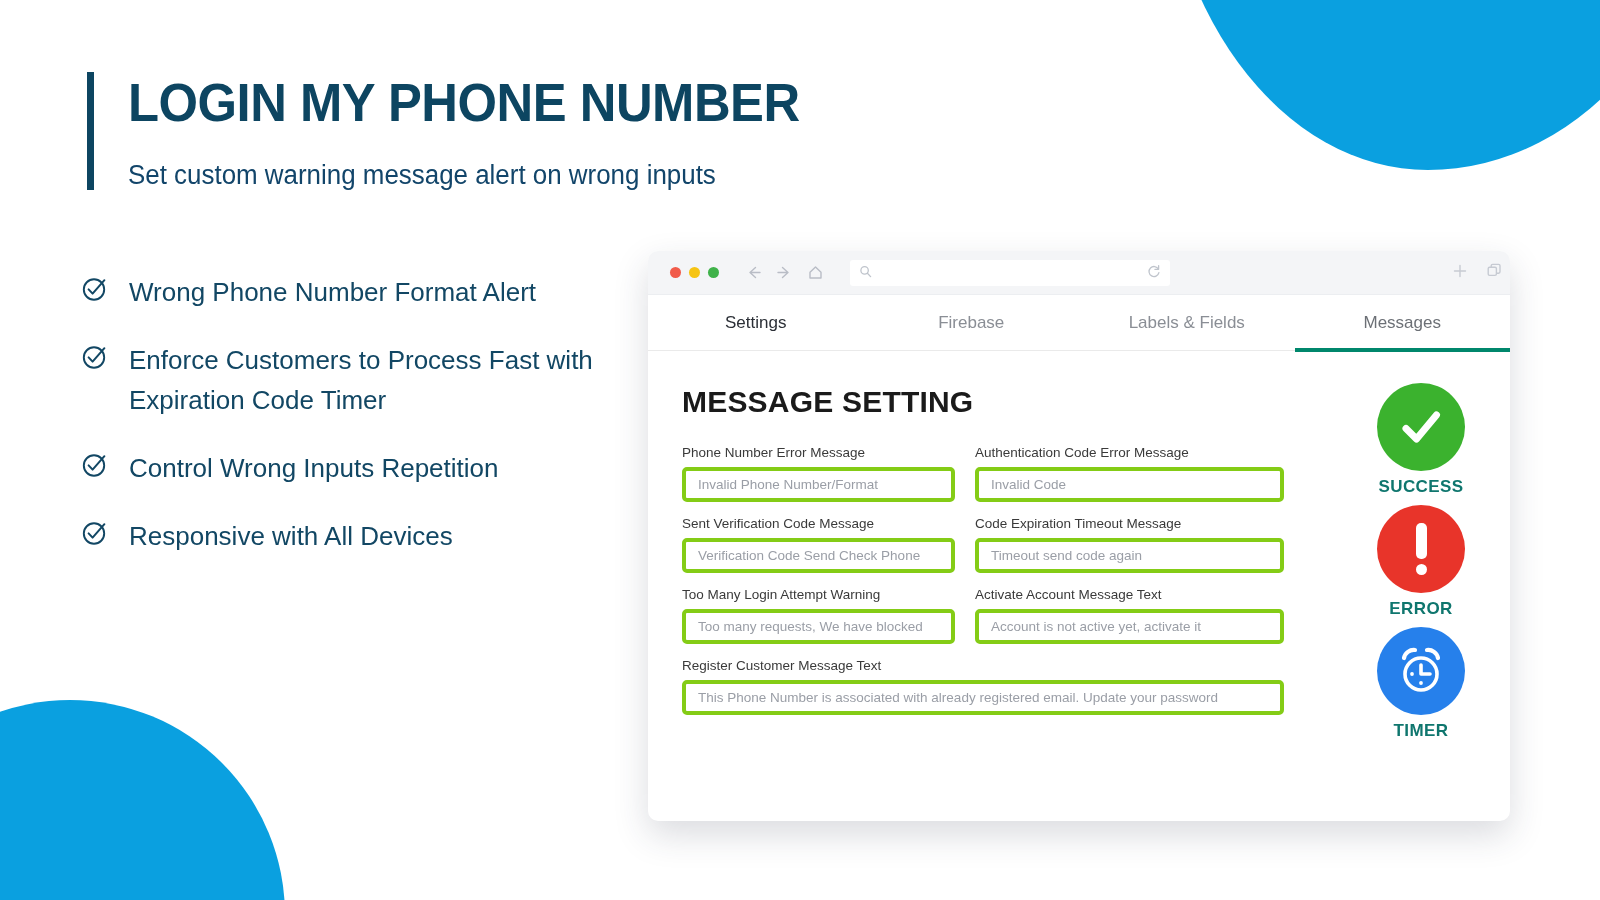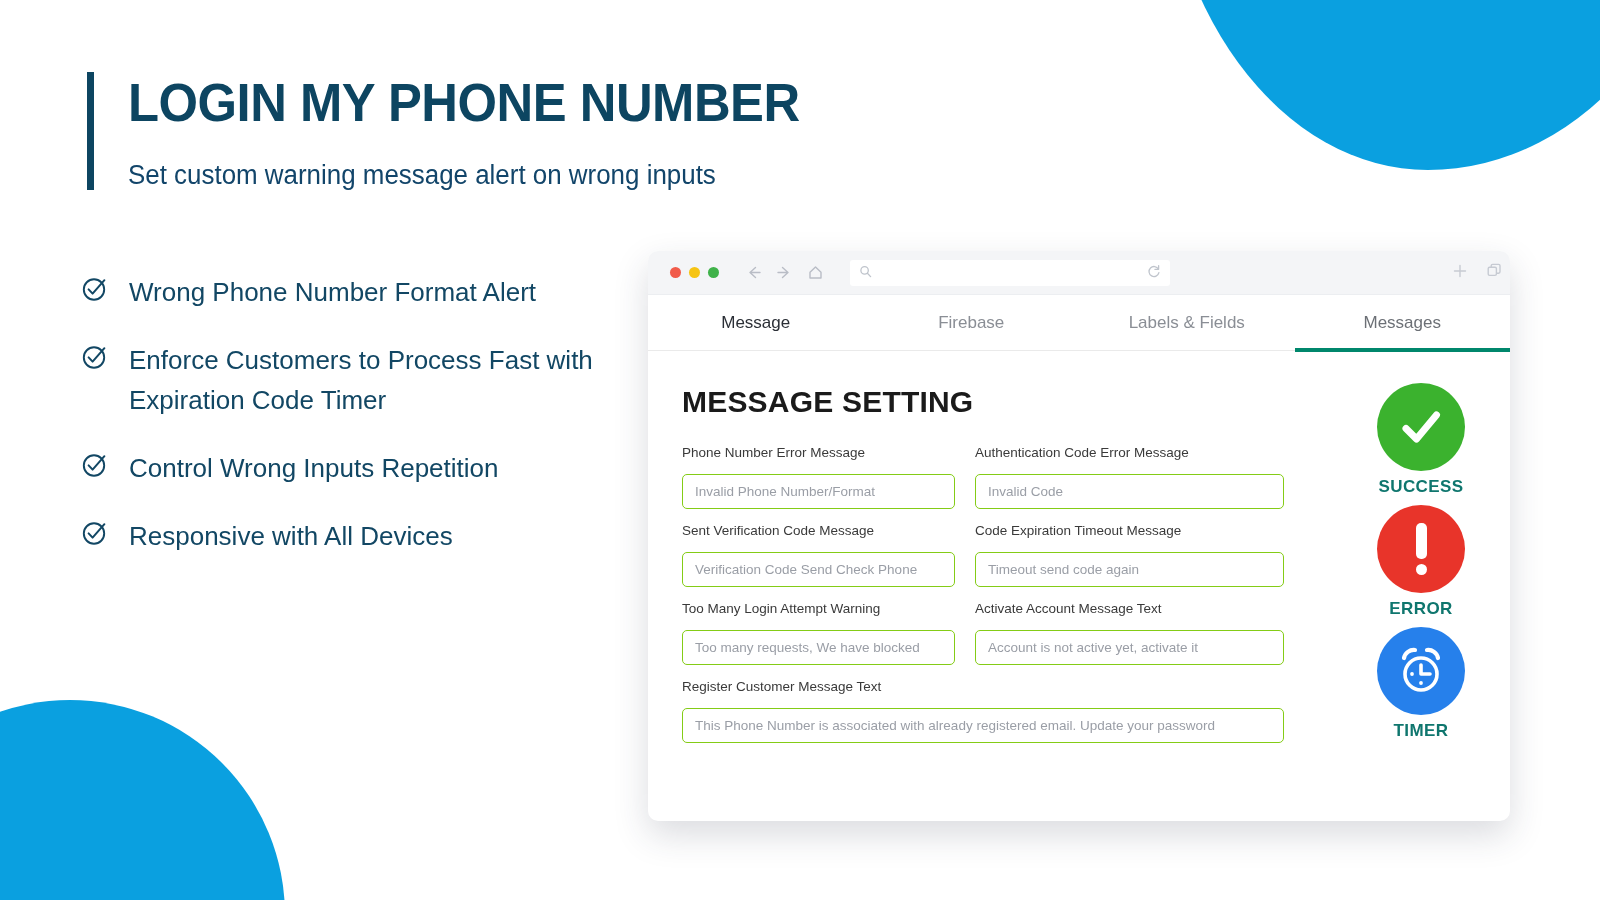--- a/index.html
+++ b/index.html
@@ -133,26 +133,26 @@
     column-gap: 20px; row-gap: 0;
   }
   .field { margin-bottom: 14px; }
   .field.wide { grid-column: 1 / span 2; }
   .field label {
     display: block; font-size: 13.5px;
     color: #3A3A3A; margin-bottom: 7px;
   }
   .field .inp {
     width: 100%; height: 35px;
-    border: 1px solid #84cc16; border-radius: 5px;
+    border: 4px solid #84cc16; border-radius: 5px;
     background: #fff;
     display: flex; align-items: center;
     padding: 0 12px;
     font-size: 13.5px; color: #9A9EA6;
-    white-space: nowrap; overflow: hidden; margin-top: 14px;
+    white-space: nowrap; overflow: hidden;
   }
 
   
   .status-col {
     position: absolute; right: 14px; top: 32px;
     width: 150px; text-align: center;
   }
   .status-item { margin-bottom: 8px; }
   .circle {
     width: 88px; height: 88px; border-radius: 50%;
@@ -274,21 +274,21 @@
         <span>
           <svg width="16" height="16" viewBox="0 0 16 16">
               <rect x="2.2" y="4.2" width="8.2" height="8.2" rx="1.4" fill="none" stroke="#C6CAD2" stroke-width="1.4"></rect>
               <path d="M5.2 4.2 V2.8 A1.4 1.4 0 0 1 6.6 1.4 H12.6 A1.4 1.4 0 0 1 14 2.8 V8.8 A1.4 1.4 0 0 1 12.6 10.2 H11" fill="none" stroke="#C6CAD2" stroke-width="1.4"></path>
             </svg>
         </span>
       </div>
     </div>
 
     <div class="tabs">
-      <div class="tab dark">Message</div>
+      <div class="tab dark">Settings</div>
       <div class="tab">Firebase</div>
       <div class="tab">Labels &amp; Fields</div>
       <div class="tab active">Messages</div>
     </div>
 
     <div class="bodywrap">
       <div class="heading">MESSAGE SETTING</div>
 
       <div class="form-grid">
         <div class="field">

